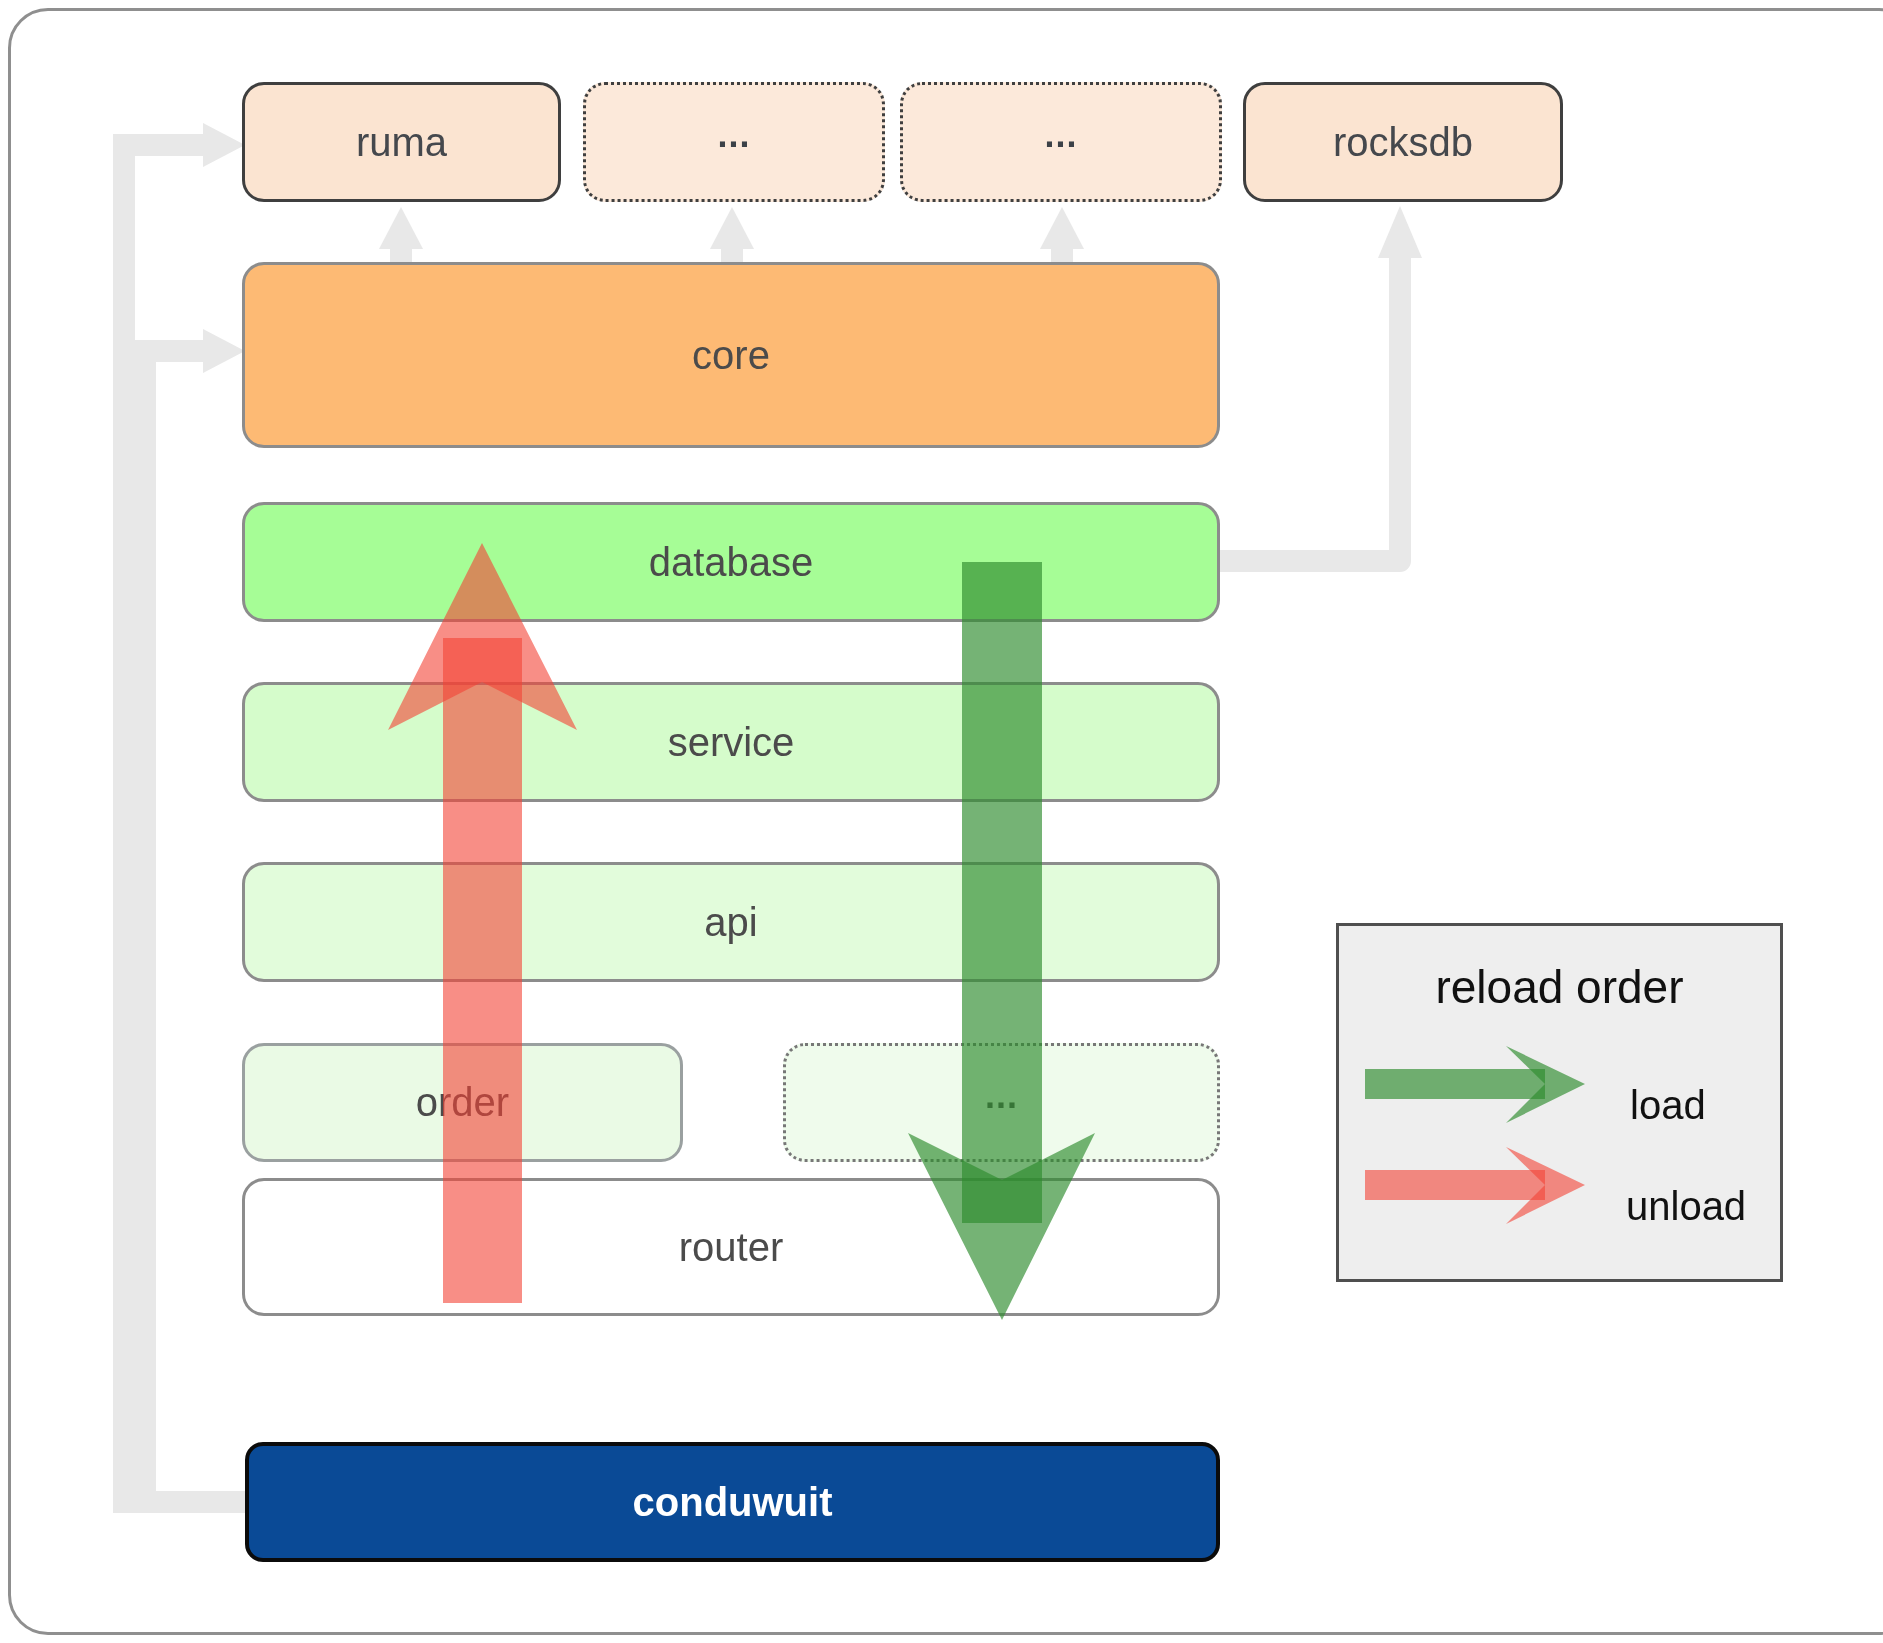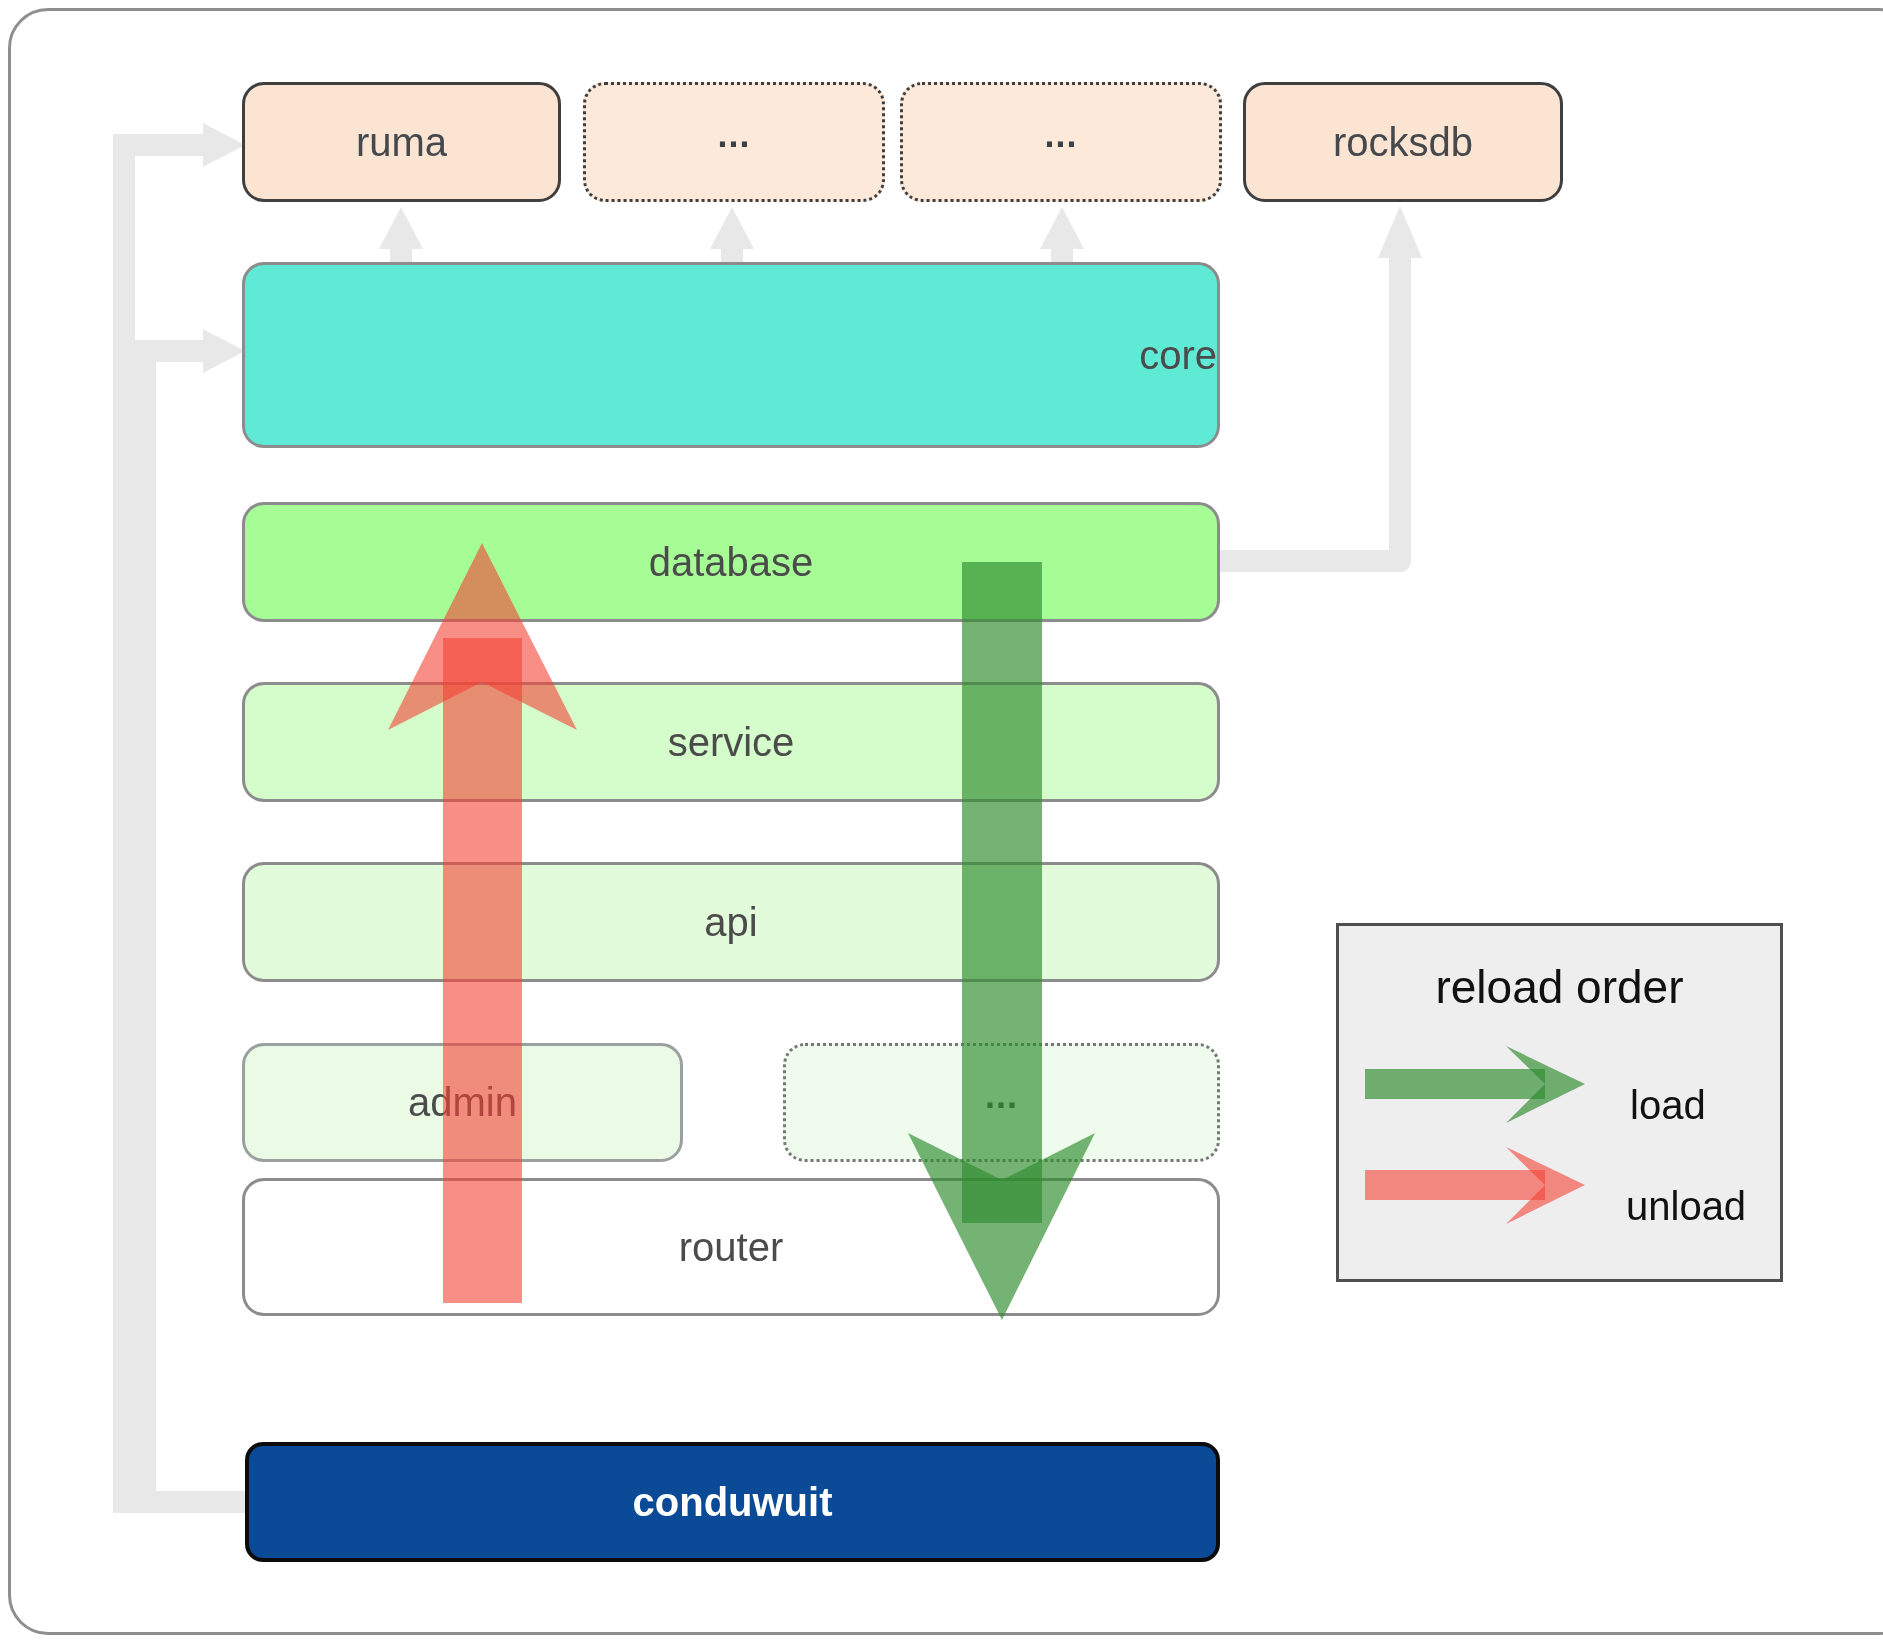--- a/index.html
+++ b/index.html
@@ -29,21 +29,21 @@
     display: flex;
     align-items: center;
     justify-content: center;
     border-radius: 22px;
     font-size: 40px;
     color: #4b4b4b;
   }
   .peach-solid  { background: #fbe4d1; border: 3px solid #3f3f3f; color: #45484d; }
   .peach-dotted { background: #fce9da; border: 3px dotted #3f3f3f; color: #3c4147; }
   .gray-border  { border: 3px solid #8c8c8c; }
-  .core-bg      { background: #5eead4; justify-content: flex-end; }
+  .core-bg      { background: #fdba74; }
   .database-bg  { background: #a6fd96; }
   .service-bg   { background: #d5fccb; }
   .api-bg       { background: #e2fcdb; }
   .admin-bg     { background: #eafae5; border: 3px solid #9aa0a0; }
   .middots-bg   { background: #effbec; border: 3px dotted #777777; }
   .router-bg    { background: #ffffff; }
   .conduwuit-bg {
     background: #0a4a96;
     border: 4px solid #0b0b0b;
     border-radius: 18px;
@@ -130,21 +130,21 @@
 
   <div class="box gray-border api-bg" style="left:242px;top:862px;width:978px;height:120px">
     <span>api</span>
   </div>
 
   <div class="box gray-border service-bg" style="left:242px;top:682px;width:978px;height:120px">
     <span>service</span>
   </div>
 
   <div class="box admin-bg" style="left:242px;top:1043px;width:441px;height:119px">
-    <span>admin</span>
+    <span>order</span>
   </div>
   <div class="box middots-bg" style="left:783px;top:1043px;width:437px;height:119px">
     <span class="dots">...</span>
   </div>
 
   <div class="box gray-border router-bg" style="left:242px;top:1178px;width:978px;height:138px">
     <span>router</span>
   </div>
 
   <div class="box conduwuit-bg" style="left:245px;top:1442px;width:975px;height:120px">

